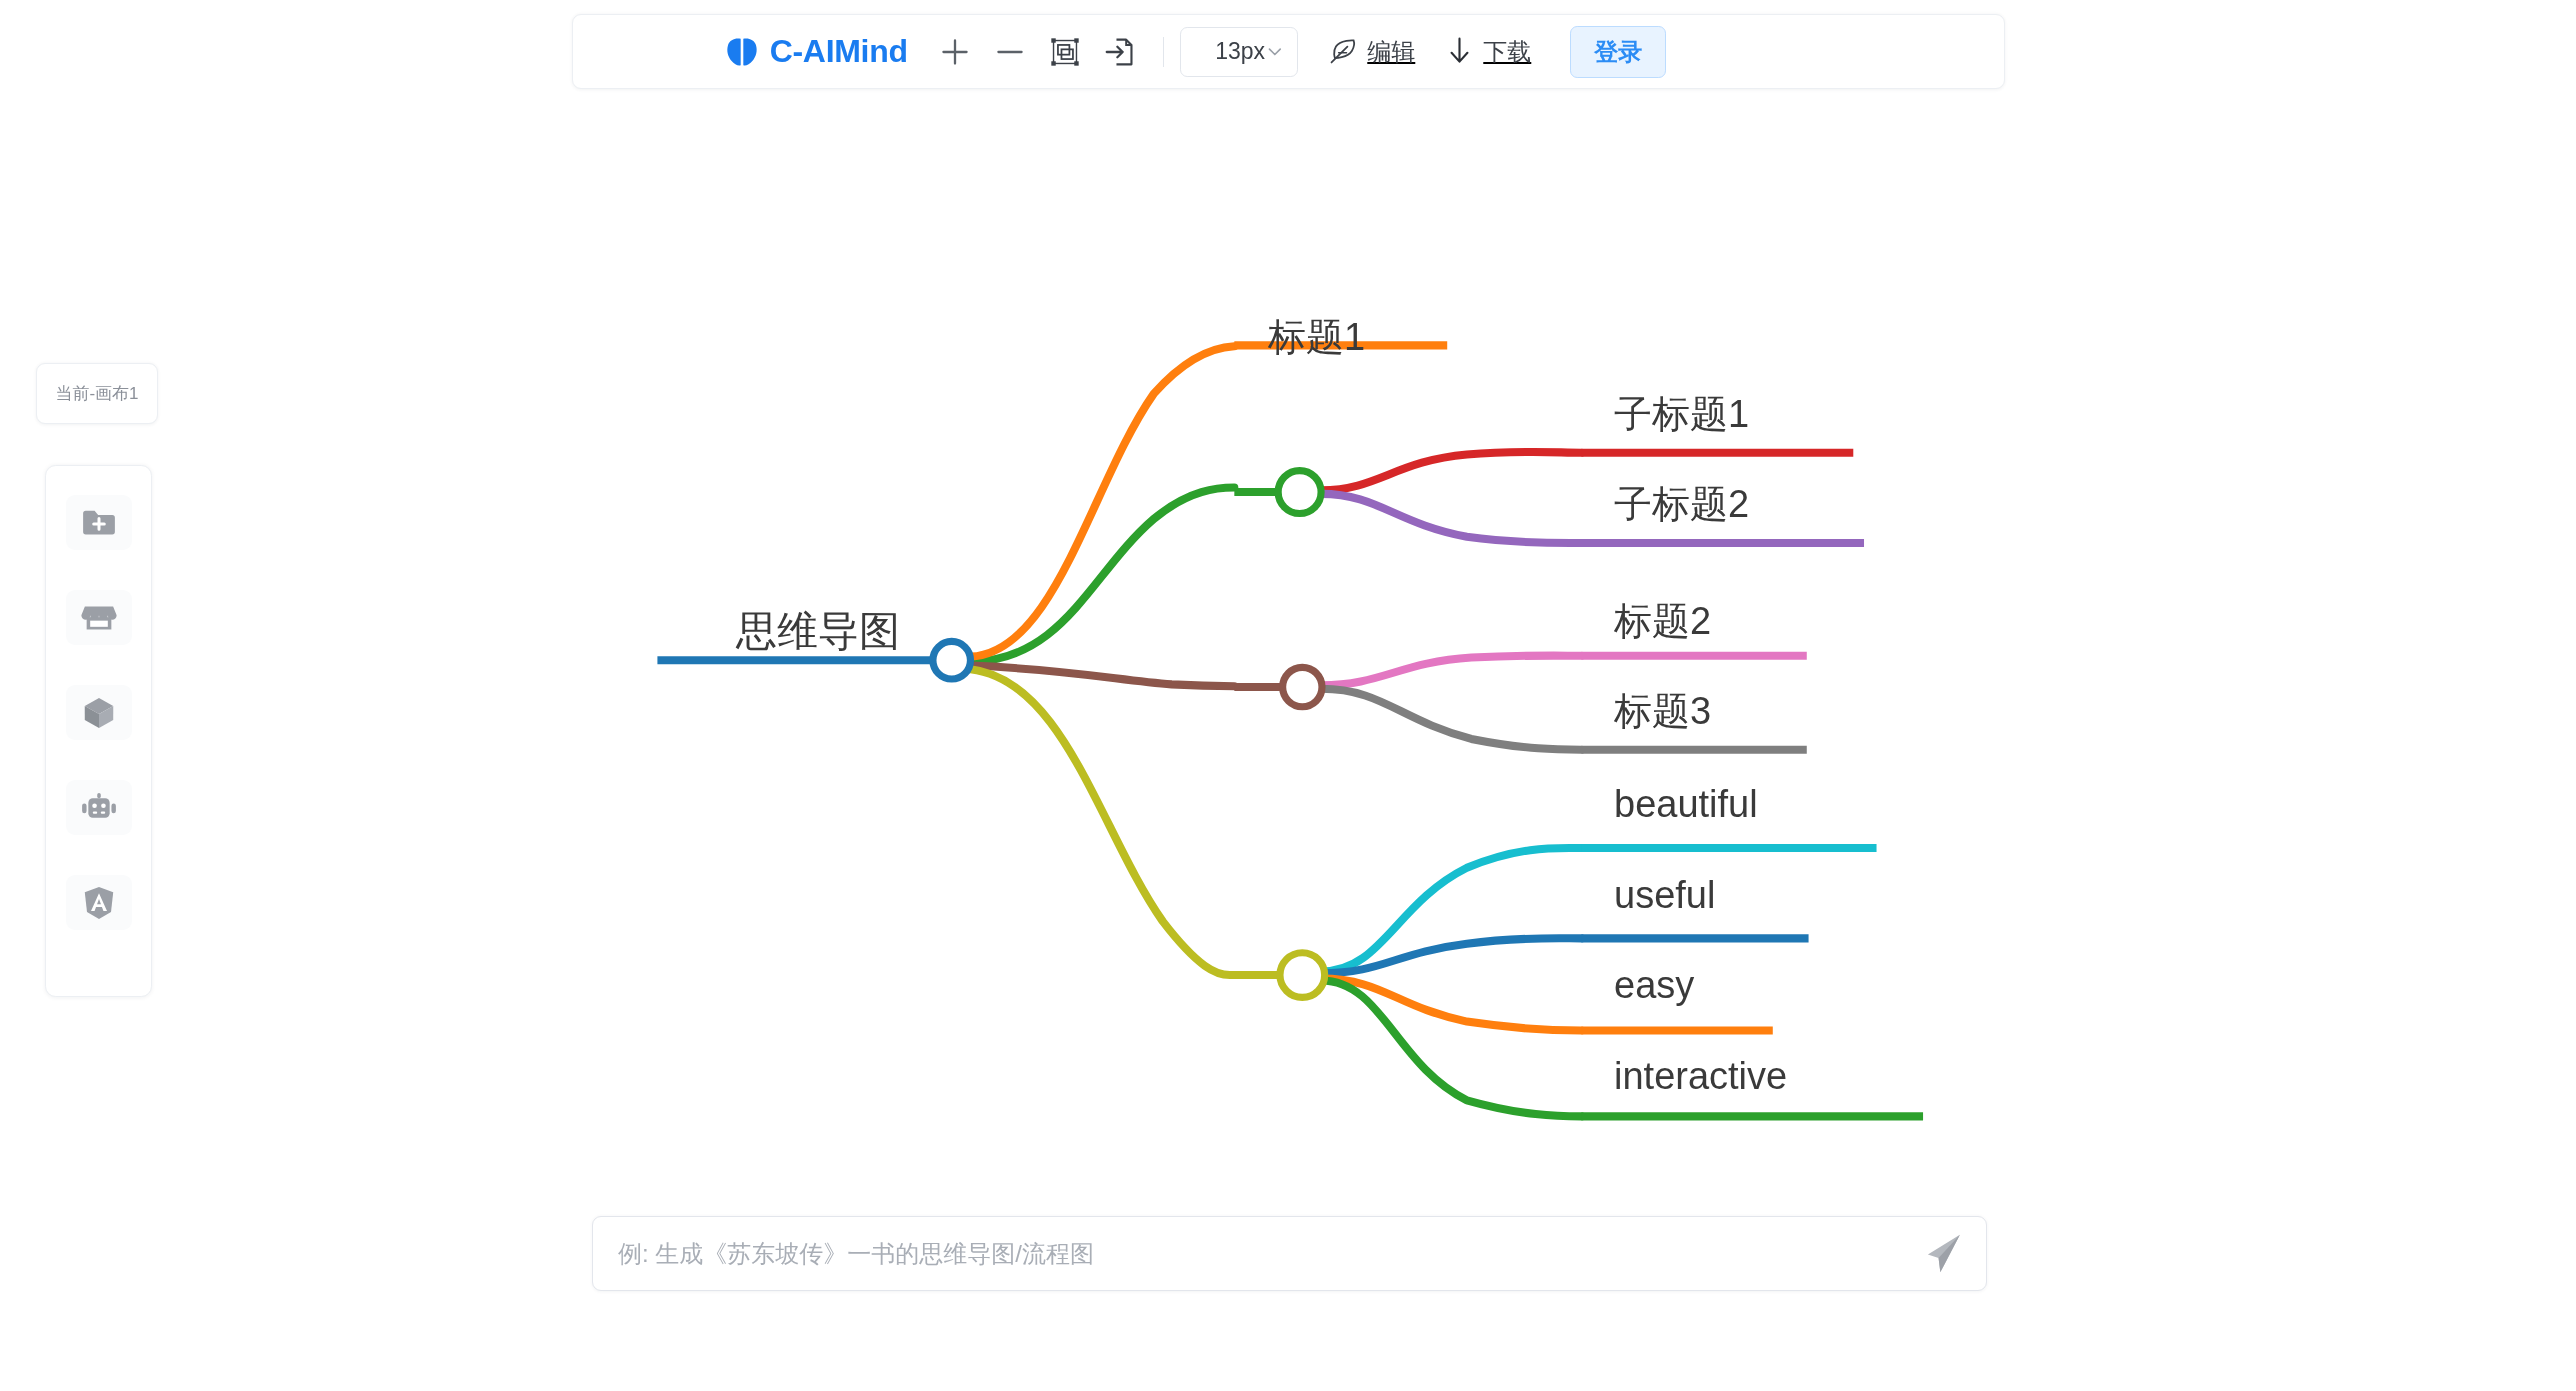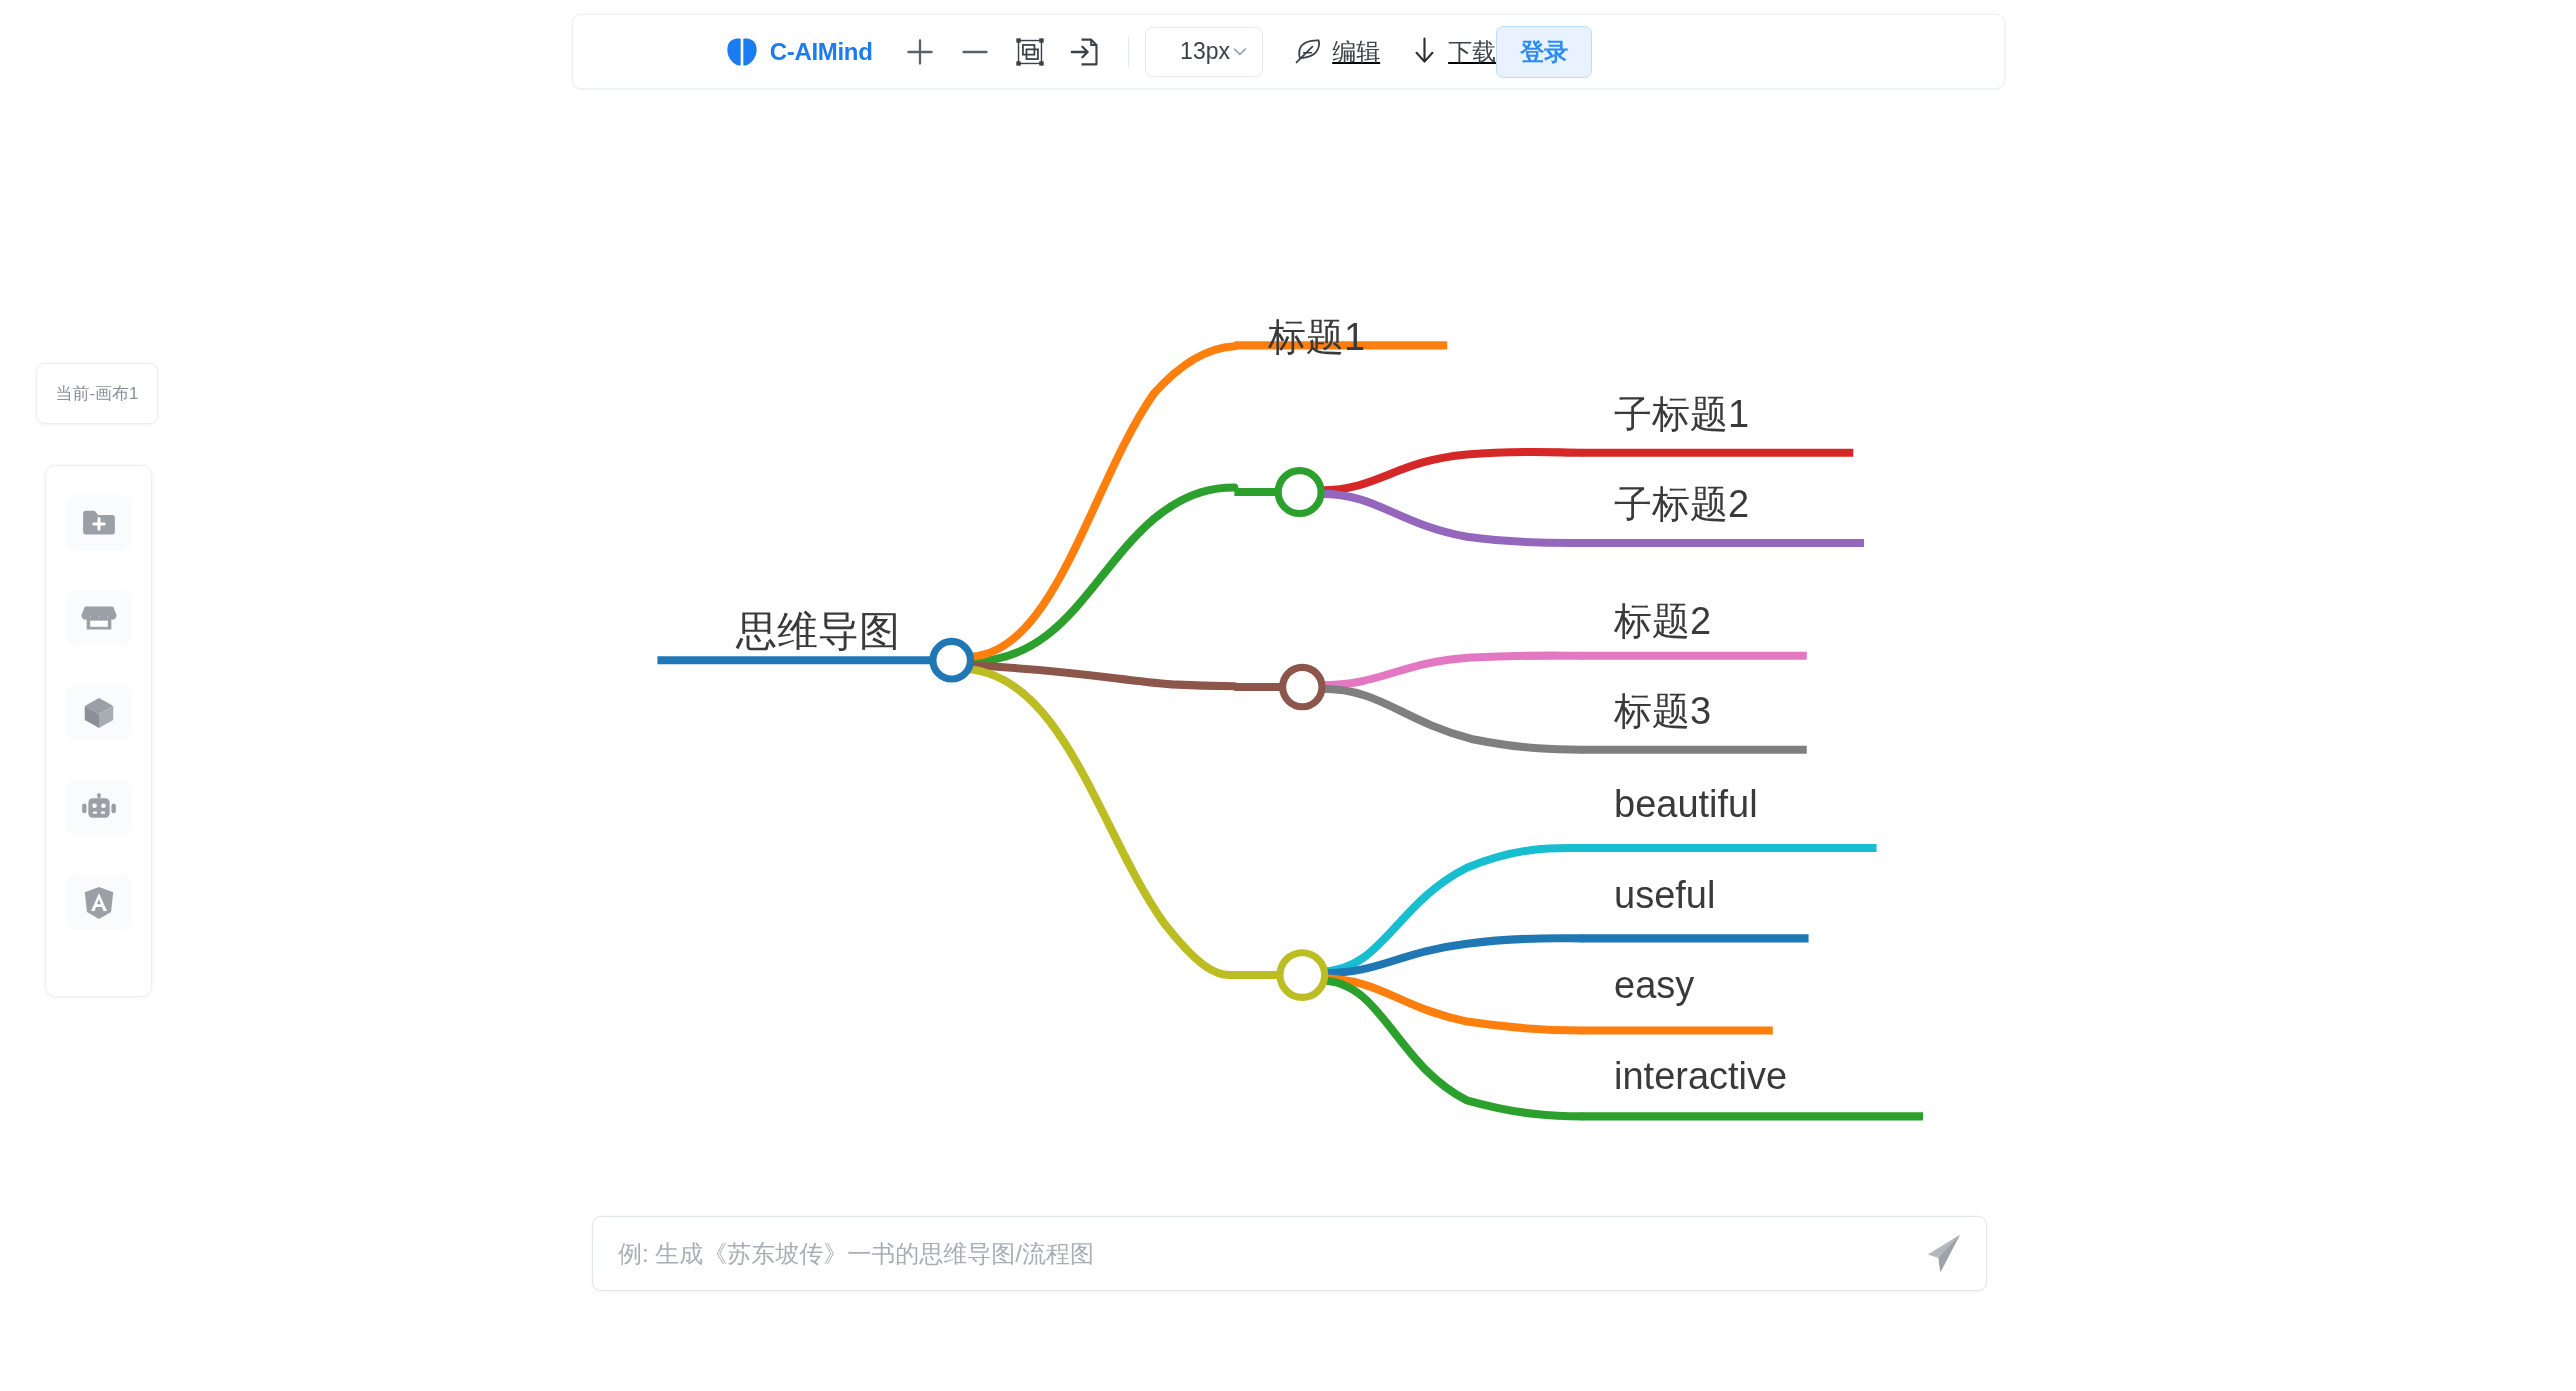--- a/index.html
+++ b/index.html
@@ -35,21 +35,21 @@
     box-sizing: border-box;
   }
   .tb-spacer-left { width: 152px; }
   .brand {
     display: flex;
     align-items: center;
     gap: 10.7px;
   }
   .brand-text {
     color: #1a7cf0;
-    font-size: 24px;
+    font-size: 32px;
     font-weight: bold;
     letter-spacing: -0.3px;
     white-space: nowrap;
   }
   .brain-icon { width: 34px; height: 30px; display:block; }
 
   .tb-icon-btn {
     width: 55px;
     height: 55px;
     display: flex;
@@ -93,20 +93,21 @@
     cursor: pointer;
     text-decoration: underline;
   }
   .tb-action-label {
     font-size: 24px;
     color: #3c4148;
     white-space: nowrap;
   }
 
   .login-btn {
+    margin-left: 39px;
     background: #e8f3ff;
     border: 0.9px solid #bcdcff;
     border-radius: 7.2px;
     padding: 9px 23px;
     color: #2b8cf5;
     font-size: 24px;
     font-weight: bold;
     cursor: pointer;
     white-space: nowrap;
   }

